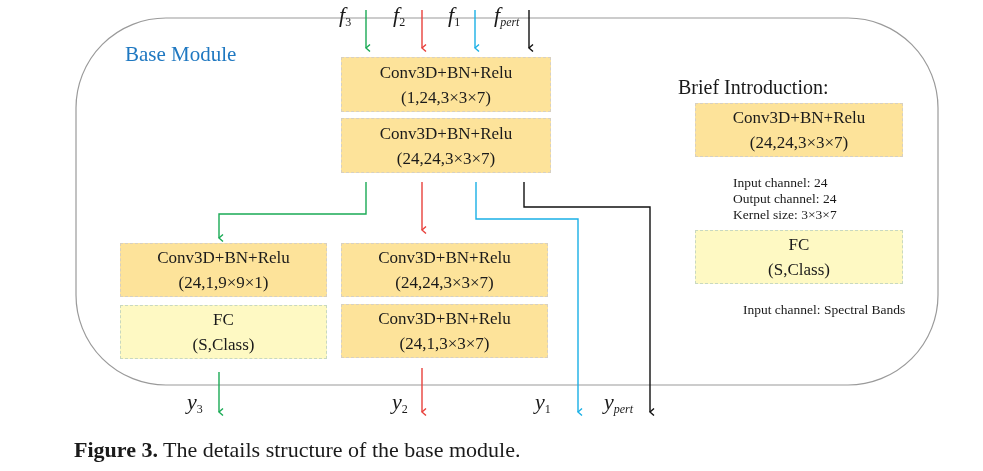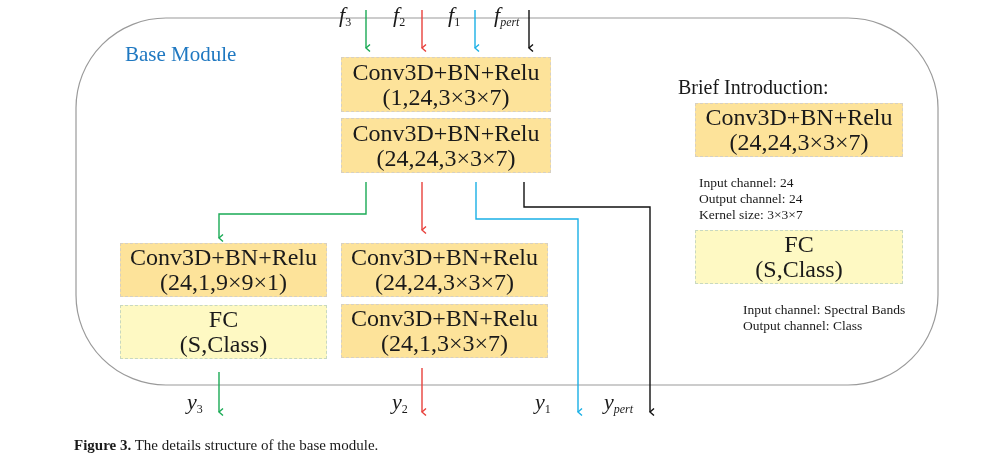--- a/index.html
+++ b/index.html
@@ -1,31 +1,31 @@
 <!DOCTYPE html>
 <html><head>
 <meta charset="utf-8">
 <style>
   html, body { margin: 0; padding: 0; background: #ffffff; }
   body { width: 983px; height: 471px; position: relative; overflow: hidden;
          font-family: "Liberation Serif", serif; color: #1a1a1a; }
   #diagram { position: absolute; left: 0; top: 0; }
   .box { position: absolute; display: flex; flex-direction: column; align-items: center;
-         justify-content: center; text-align: center; font-size: 24px; line-height: 25px;
+         justify-content: center; text-align: center; font-size: 17px; line-height: 25px;
          box-sizing: border-box; border: 1px dashed #d8d0c0; }
   .conv { background: #fde39a; }
   .fc { background: #fef9c3; border-color: #c8d8c0; }
   .label { position: absolute; white-space: nowrap; }
   .title { font-size: 21px; color: #1f78c1; }
   .intro-title { font-size: 20px; }
   .note { font-size: 13.5px; line-height: 16px; }
   .math { font-style: italic; font-size: 22px; }
   .math sub { font-size: 12px; font-style: italic; vertical-align: -4px; }
   .math sub.up { font-style: normal; }
-  .caption { font-size: 15px; }
+  .caption { font-size: 22px; }
   .caption b { font-weight: bold; }
 </style>
 </head>
 <body>
 
 <svg id="diagram" width="983" height="471">
   <defs>
     <marker id="ah-green" markerWidth="8" markerHeight="8" refX="4" refY="7" orient="auto-start-reverse" markerUnits="userSpaceOnUse">
       <path d="M0.5,3 L4,7 L7.5,3" fill="none" stroke="#1aaa55" stroke-width="1.4"></path>
     </marker>
@@ -93,27 +93,26 @@
 <div class="label math" style="left:187px; top:389px;"><span>y</span><sub class="up">3</sub></div>
 <div class="label math" style="left:392px; top:389px;"><span>y</span><sub class="up">2</sub></div>
 <div class="label math" style="left:535px; top:389px;"><span>y</span><sub class="up">1</sub></div>
 <div class="label math" style="left:604px; top:389px;"><span>y</span><sub>pert</sub></div>
 
 <div class="label intro-title" style="left:678px; top:76px;">Brief Introduction:</div>
 <div class="box conv" style="left:695px; top:103px; width:208px; height:54px;">
   <div>Conv3D+BN+Relu</div>
   <div>(24,24,3×3×7)</div>
 </div>
-<div class="label note" style="left:699px; top:175px;">
+<div class="label note" style="left:733px; top:175px;">
   <div>Input channel: 24</div>
   <div>Output channel: 24</div>
   <div>Kernel size: 3×3×7</div>
 </div>
 <div class="box fc" style="left:695px; top:230px; width:208px; height:54px;">
   <div>FC</div>
   <div>(S,Class)</div>
 </div>
 <div class="label note" style="left:699px; top:302px;margin-left:44px;">
   <div>Input channel: Spectral Bands</div>
-  <div>Output channel: Class</div>
 </div>
 
 <div class="label caption" style="left:74px; top:437px;"><b>Figure 3.</b><span> The details structure of the base module.</span></div>
 
 </body></html>

